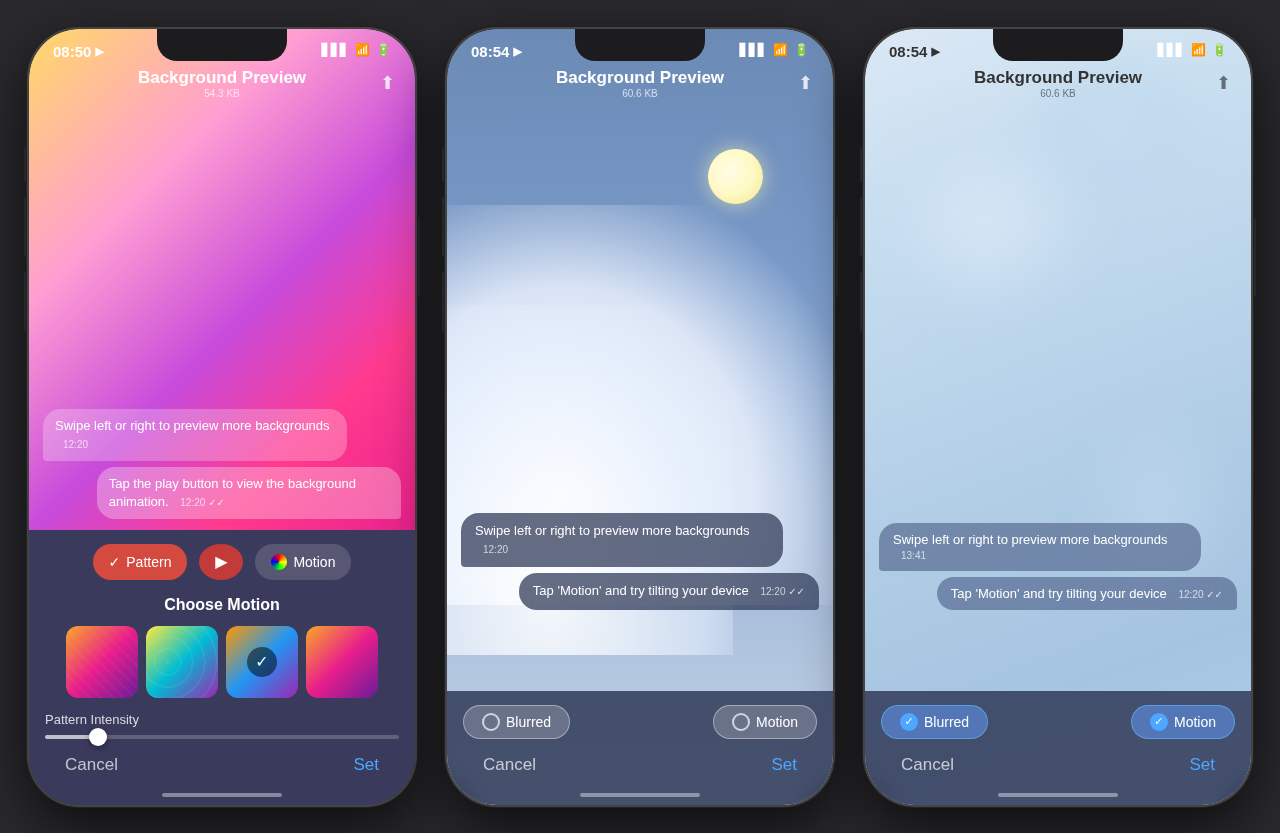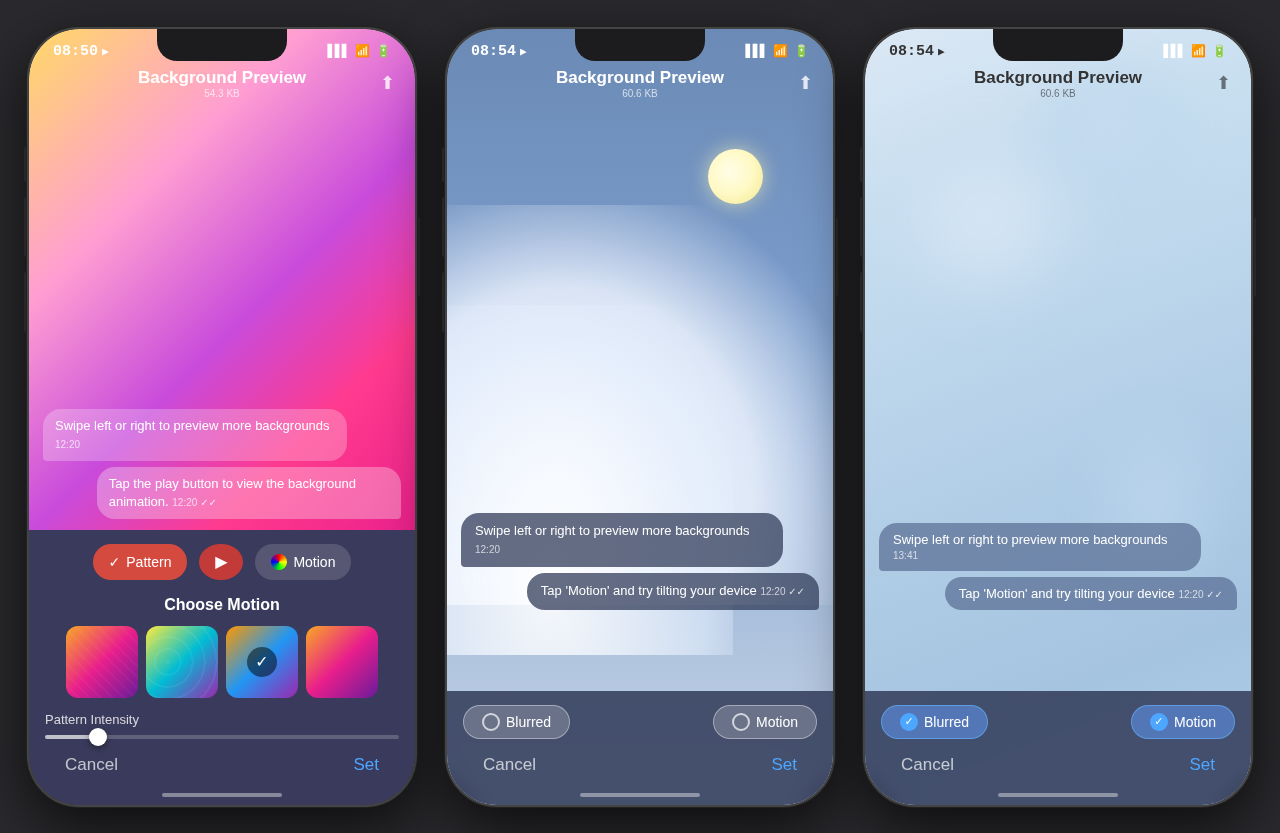--- a/index.html
+++ b/index.html
@@ -46,25 +46,24 @@
       position: absolute;
       top: 0; left: 0; right: 0; bottom: 0;
       border-radius: 50px;
       overflow: hidden;
     }
 
     
     .status-bar {
       display: flex;
       justify-content: space-between;
-      align-items: center;
+      align-items: flex-start;
       padding: 14px 24px 4px;
       position: relative;
       z-index: 10;
-      font-family: Liberation Mono, monospace;
     }
     .status-time {
       font-size: 15px;
       font-weight: 600;
       color: #fff;
       display: flex;
       align-items: center;
       gap: 4px;
     }
     .status-time .loc-arrow {
@@ -143,20 +142,21 @@
     .msg-outgoing {
       background: rgba(255,255,255,0.3);
       color: #fff;
       border-bottom-right-radius: 4px;
       float: right;
       clear: both;
     }
     .msg-time {
       font-size: 10px;
       color: rgba(255,255,255,0.7);
+      margin-left: 8px;
     }
     .msg-check {
       font-size: 10px;
       color: rgba(255,255,255,0.8);
     }
     .clearfix::after { content: ''; display: table; clear: both; }
 
     
     .bottom-panel {
       position: absolute;

